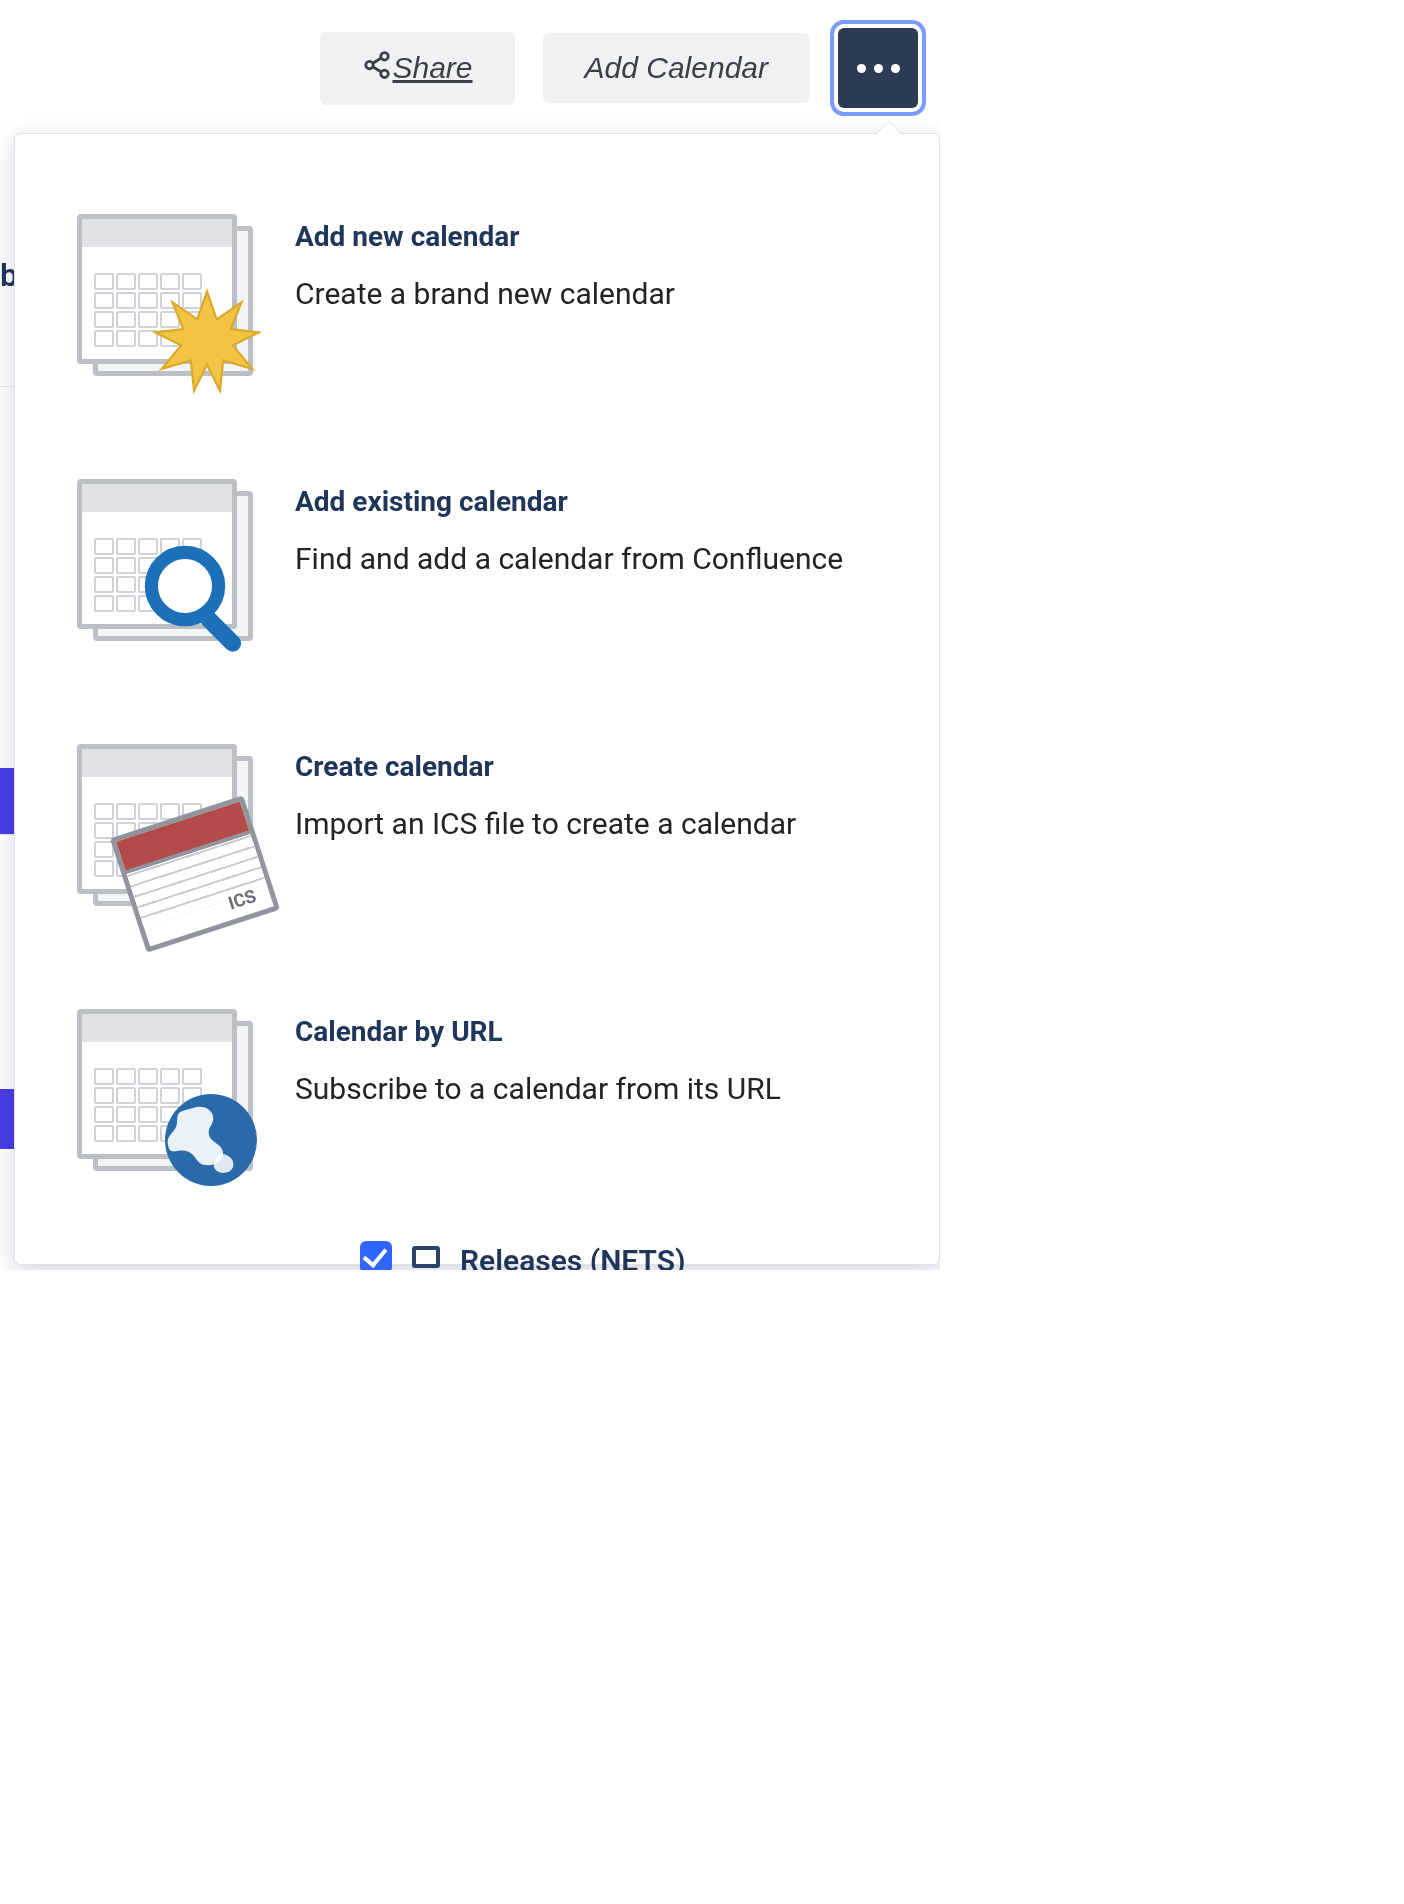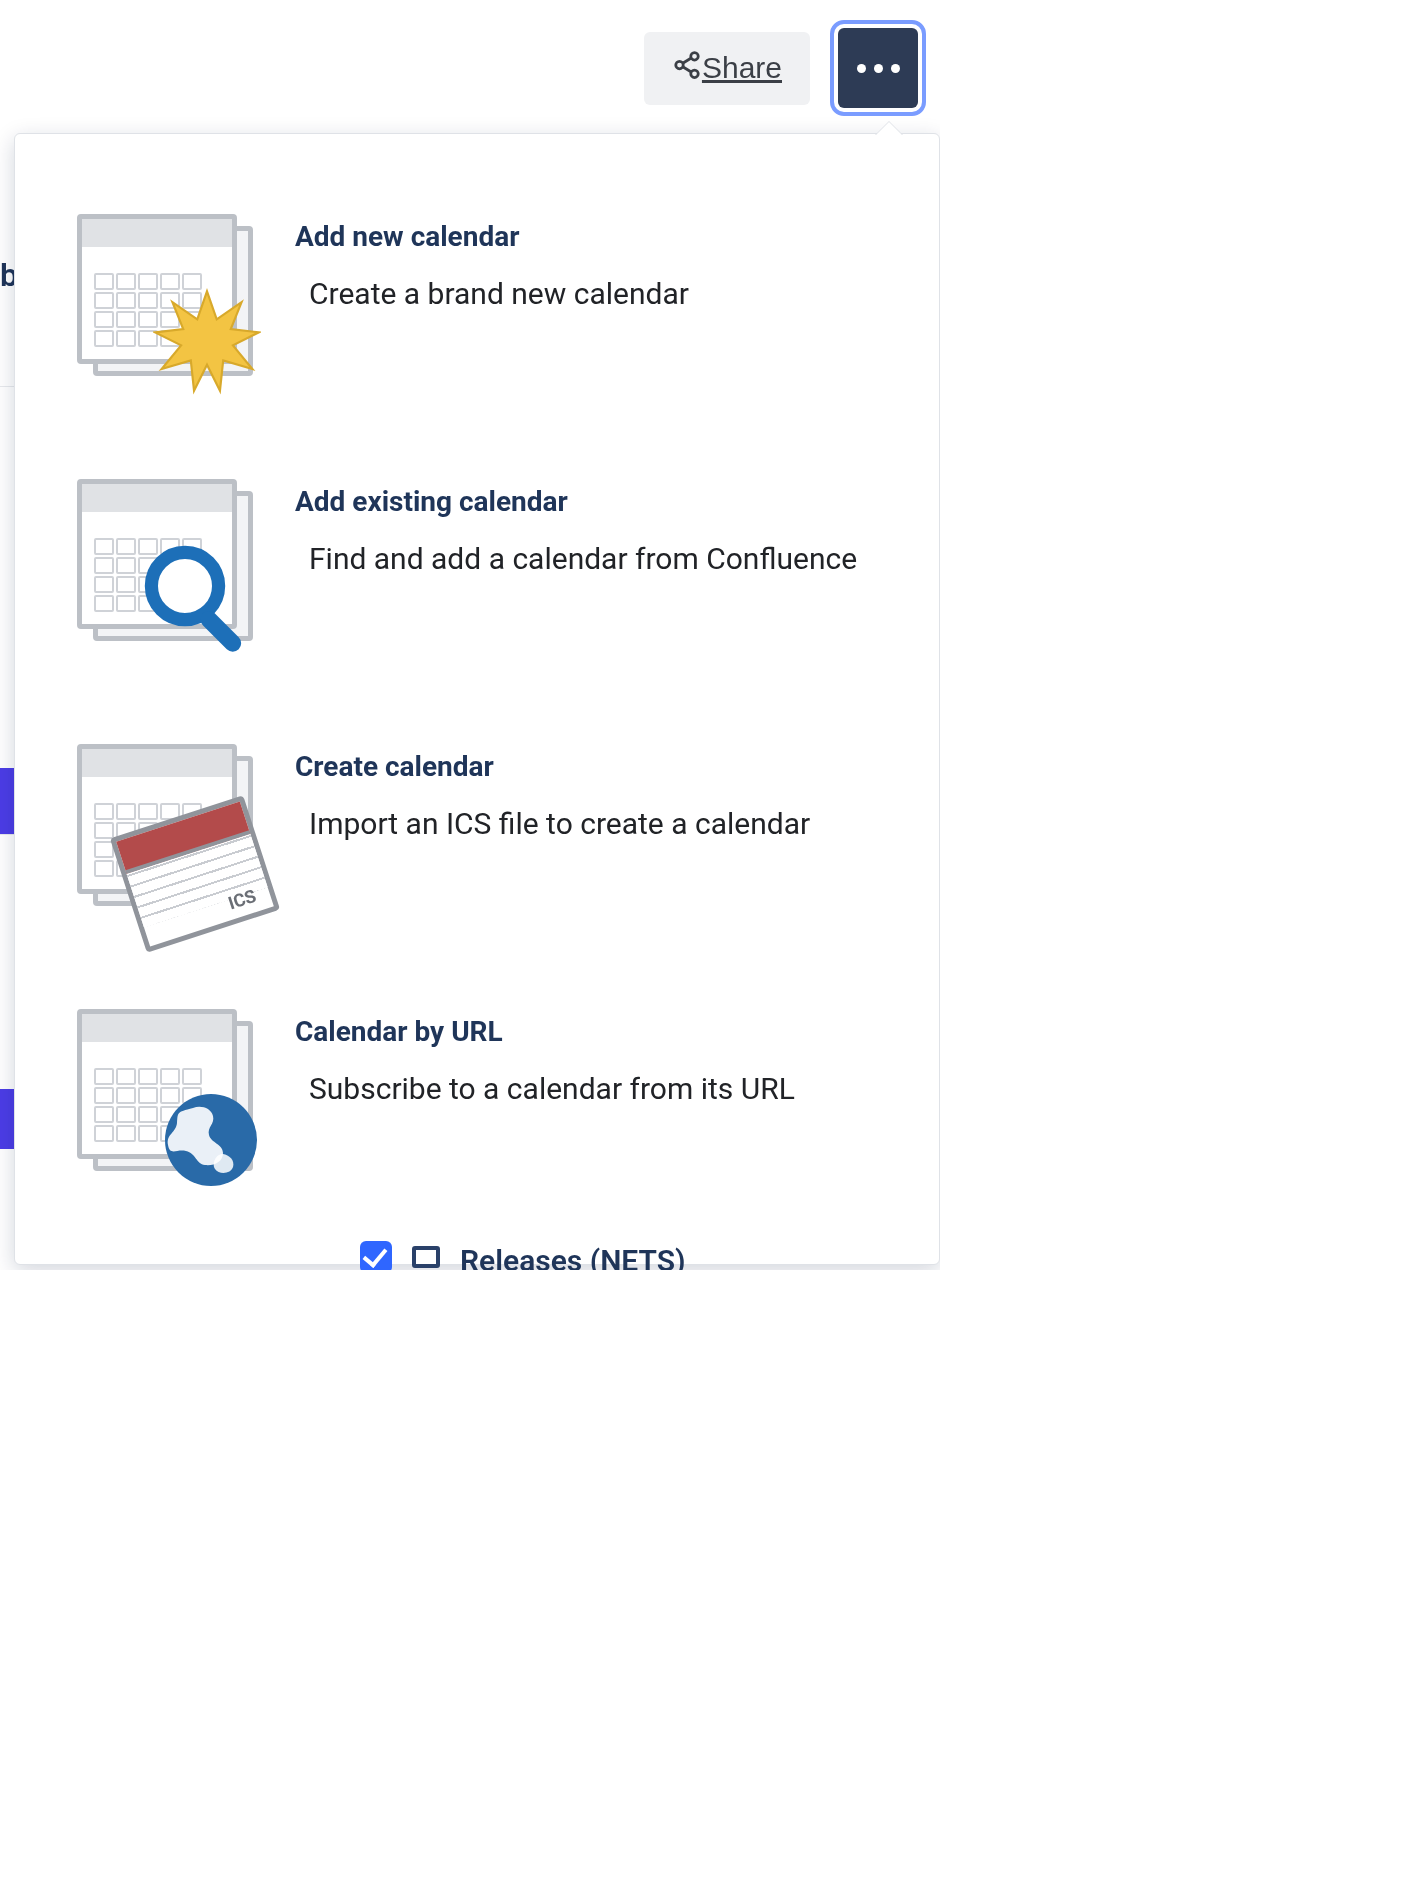--- a/index.html
+++ b/index.html
@@ -20,27 +20,28 @@
       top: 28px;
       right: 22px;
       display: flex;
       gap: 28px;
       align-items: center;
     }
     .btn {
       background: #f0f1f3;
       border: none;
       border-radius: 6px;
-      padding: 18px 28px;
+      padding: 18px 42px;
       font-size: 30px;
       color: #3b3f46;
       display: flex;
       align-items: center;
       gap: 0;
       cursor: pointer;
+      font-style: italic;
     }
     .share-icon svg {
       width: 30px;
       height: 30px;
     }
     .share-label {
       text-decoration: underline;
     }
     .more-btn {
       background: #2d3b55;
@@ -202,21 +203,20 @@
     .item-title {
       font-size: 28px;
       font-weight: 700;
       color: #1f3559;
       margin-bottom: 18px;
     }
     .item-desc {
       font-size: 30px;
       color: #212327;
       line-height: 1.5;
-      margin-left: 14px;
     }
     .bg-side {
       position: absolute;
       left: 0;
       top: 266px;
       width: 25px;
       height: 970px;
     }
     .bg-row {
       position: absolute;
@@ -298,20 +298,23 @@
       <svg viewBox="0 0 24 24" fill="none" stroke="#3b3f46" stroke-width="2.2">
         <circle cx="6" cy="12" r="3"></circle>
         <circle cx="18" cy="5" r="3"></circle>
         <circle cx="18" cy="19" r="3"></circle>
         <line x1="8.6" y1="10.6" x2="15.4" y2="6.4"></line>
         <line x1="8.6" y1="13.4" x2="15.4" y2="17.6"></line>
       </svg>
     </span>
     <span class="share-label">Share</span>
   </button>
+  <button class="btn">
+    <span>Add Calendar</span>
+  </button>
   <div class="more-btn">
     <span class="dot"></span>
     <span class="dot"></span>
     <span class="dot"></span>
   </div>
 </div>
 
 <div class="dropdown">
 
   <div class="menu-item">

